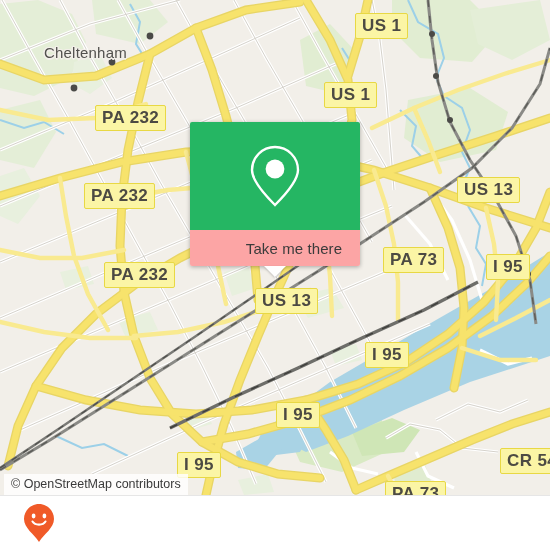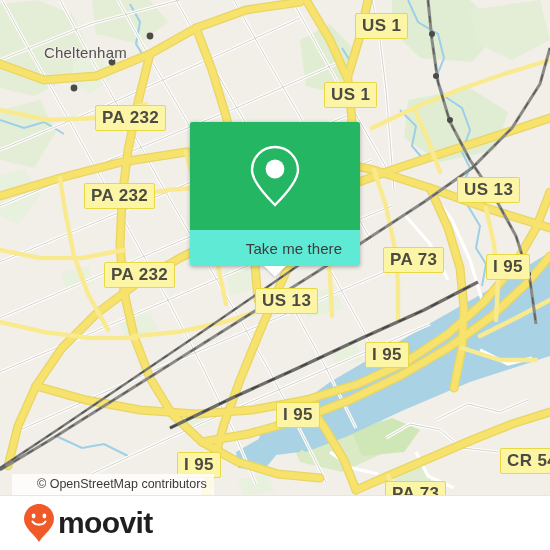--- a/index.html
+++ b/index.html
@@ -70,21 +70,21 @@
   }
   #popup-top {
     background: #25b663;
     height: 108px;
     border-radius: 2px 2px 0 0;
     display: flex;
     align-items: center;
     justify-content: center;
   }
   #popup-bottom {
-    background: #5eead4;
+    background: #fca5a5;
     height: 36px;
     border-radius: 0 0 2px 2px;
     display: flex;
     align-items: center;
     justify-content: center;
     position: relative;
     padding-left: 38px;
   }
   #popup-label {
     font-size: 15px;
@@ -100,26 +100,26 @@
     height: 0;
     border-left: 11px solid transparent;
     border-right: 11px solid transparent;
     border-top: 11px solid #ffffff;
     filter: drop-shadow(0 1px 1px rgba(0,0,0,.22));
   }
 
   
   #attribution {
     position: absolute;
-    left: 12px;
+    left: 4px;
     bottom: 0;
     background: rgba(255,255,255,.82);
     font-size: 12.5px;
     color: #3a3a3a;
-    padding: 3px 7px 4px 25px;
+    padding: 3px 7px 4px 7px;
     white-space: nowrap;
     text-align: center;
   }
 
   
   #footer {
     position: absolute;
     left: 0;
     top: 495px;
     width: 550px;
@@ -371,17 +371,16 @@
   </div>
 
   <div id="footer">
     <div id="brand">
       <svg width="34" height="40" viewBox="0 0 34 40">
         <path d="M17 1 C8.7 1 2 7.7 2 16 C2 25 12 31 17 39 C22 31 32 25 32 16 C32 7.7 25.3 1 17 1 Z" fill="#f05a28"></path>
         <ellipse cx="11.6" cy="13" rx="1.9" ry="2.4" fill="#ffffff"></ellipse>
         <ellipse cx="22.4" cy="13" rx="1.9" ry="2.4" fill="#ffffff"></ellipse>
         <path d="M10.5 18.5 C13 22.6 21 22.6 23.5 18.5" fill="none" stroke="#ffffff" stroke-width="2.1" stroke-linecap="round"></path>
       </svg>
-      <span id="brand-word">moovit</span>
     </div>
   </div>
 
 </div>
 
 </body></html>

